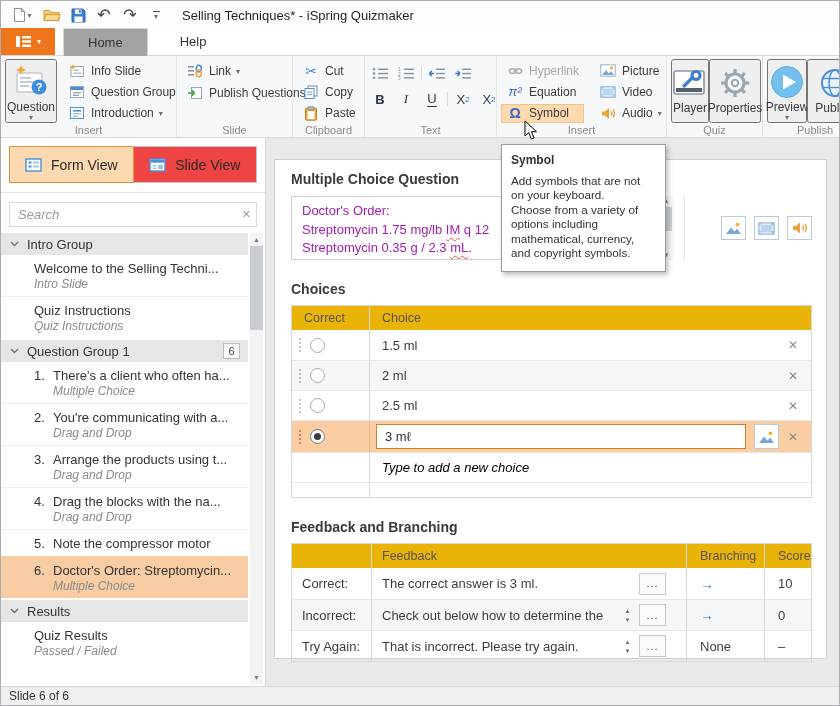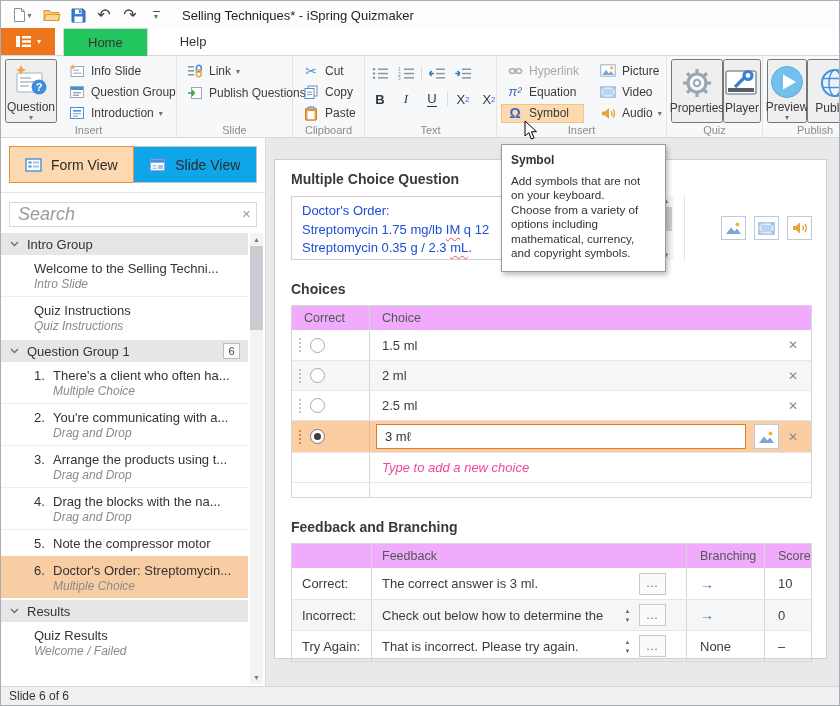--- a/index.html
+++ b/index.html
@@ -16,21 +16,21 @@
   .caret { font-size:8px; color:#707070; line-height:7px; }
   .qat-more { display:flex; flex-direction:column; align-items:center; gap:1px; }
   .qat-more .bar { width:7px; height:1px; background:#555; }
   .title-text { margin-left:14px; font-size:13px; color:#1f1f1f; white-space:nowrap; }
 
   
   .tabrow { height:27px; display:flex; align-items:flex-end; background:#fff; border-bottom:1px solid #d7d7d7; }
   .appmenu { width:54px; height:27px; background:#ee7519; border:none; display:flex; align-items:center; justify-content:center; gap:5px; }
   .appmenu .caret { color:#fff; }
   .tab { height:27px; padding:0 24px; display:flex; align-items:center; font-size:13px; color:#333; margin-left:8px; }
-  .tab.active { background:#22c55e; border:1px solid #d7d7d7; border-bottom:none; margin-bottom:-1px; height:28px; }
+  .tab.active { background:#a3a3a3; border:1px solid #d7d7d7; border-bottom:none; margin-bottom:-1px; height:28px; }
 
   
   .ribbon { height:82px; background:#f7f8fa; border-bottom:1px solid #d7d7d7; display:flex; }
   .rgroup { position:relative; border-right:1px solid #e4e4e4; padding:3px 4px 14px 4px; display:flex; }
   .rgroup-label { position:absolute; bottom:1px; left:0; right:0; text-align:center; font-size:11px; color:#8b8b8b; }
   .rcol { display:flex; flex-direction:column; gap:2px; }
   .rbtn { display:flex; align-items:center; gap:5px; height:20px; padding:0 4px; font-size:12px; color:#3b3b3b; white-space:nowrap; background:transparent; border:1px solid transparent; }
   .rbtn .ic { width:18px; display:flex; justify-content:center; }
   .rbtn.disabled { color:#a8a8a8; }
   .rbtn.hl { background:#fcd9ae; border-color:#f3c488; }
@@ -49,25 +49,25 @@
   .tsep { width:1px; height:14px; background:#dcdcdc; }
 
   
   .tooltip { position:absolute; left:500px; top:143px; width:165px; background:#fff; border:1px solid #9b9b9b; box-shadow:2px 3px 5px rgba(0,0,0,.25); padding:8px 9px 10px 9px; z-index:90; font-size:11.7px; color:#333; line-height:14.5px; }
   .tooltip .tt-title { font-weight:bold; margin-bottom:6px; font-size:12px; }
   .cursor { position:absolute; left:523px; top:119px; z-index:99; }
 
   
   .sidebar { position:absolute; left:0; top:137px; bottom:19px; width:265px; background:#fff; border-right:1px solid #d9d9d9; }
   .viewtoggle { display:flex; padding:8px 8px 9px 8px; gap:0; }
-  .viewbtn { flex:1; height:37px; display:flex; align-items:center; justify-content:center; gap:9px; font-size:14px; color:#2b2b2b; background:#0ea5e9; border:1px solid #c3c3c3; }
+  .viewbtn { flex:1; height:37px; display:flex; align-items:center; justify-content:center; gap:9px; font-size:14px; color:#2b2b2b; background:#ef4444; border:1px solid #c3c3c3; }
   .viewbtn.active { background:#fcd9b0; border-color:#e2913e; }
   .sb-divider { height:1px; background:#e3e3e3; }
   .searchwrap { margin:9px 8px 0 8px; position:relative; }
-  .searchwrap input { width:100%; height:25px; border:1px solid #d9d9d9; padding:0 22px 0 8px; font-size:18px; color:#444; }
+  .searchwrap input { width:100%; height:25px; border:1px solid #d9d9d9; padding:0 22px 0 8px; font-size:13px; color:#444; }
   .searchwrap input::placeholder { font-style:italic; color:#9a9a9a; }
   .search-clear { position:absolute; right:6px; top:6px; font-size:11px; color:#9a9a9a; }
   .tree { position:absolute; top:95px; bottom:0; left:0; width:247px; overflow:hidden; font-size:13px; }
   .tgroup { height:22px; background:#e6e6e6; display:flex; align-items:center; padding-left:9px; gap:8px; color:#333; position:relative; margin-top:2px; }
   .tgroup:first-child { margin-top:0; }
   .badge { position:absolute; right:8px; top:3px; width:17px; height:16px; background:#fcfcfc; border:1px solid #bdbdbd; font-size:11px; color:#444; text-align:center; line-height:14px; }
   .titem { padding:5px 4px 4px 33px; border-top:1px solid #ededed; }
   .tgroup + .titem { border-top:none; }
   .titem .t { color:#333; line-height:17px; white-space:nowrap; display:flex; }
   .titem .n { width:19px; flex:none; }
@@ -77,51 +77,51 @@
   .sb-scroll { position:absolute; top:95px; bottom:2px; right:2px; width:13px; background:#f3f3f3; display:flex; flex-direction:column; align-items:center; }
   .sb-scroll .arr { font-size:7px; color:#7a7a7a; height:13px; line-height:13px; width:100%; text-align:center; }
   .sb-scroll .thumb { width:13px; height:84px; background:#c9cdd1; }
   .sb-scroll .spacer { flex:1; }
 
   
   .main { position:absolute; left:265px; right:0; top:137px; bottom:19px; background:#e9e9e9; }
   .panel { position:absolute; left:8px; top:21px; right:12px; bottom:27px; background:#fff; border:1px solid #cfcfcf; padding:11px 14px 0 16px; }
   .sect-h { font-size:14px; font-weight:bold; color:#3a3a3a; }
   .qrow { display:flex; margin-top:9px; }
-  .qbox { width:366px; height:64px; border:1px solid #cfcfcf; padding:5px 10px; font-size:13px; line-height:18.5px; color:#1d4ed8; white-space:nowrap; overflow:hidden; }
+  .qbox { width:366px; height:64px; border:1px solid #cfcfcf; padding:5px 10px; font-size:13px; line-height:18.5px; color:#a21caf; white-space:nowrap; overflow:hidden; }
   .sp { text-decoration:underline wavy #e05252 1px; text-underline-offset:2.5px; }
   .qscroll { width:15px; height:64px; margin-left:2px; background:#f6f6f6; display:flex; flex-direction:column; align-items:center; }
   .qscroll .arr { font-size:6px; color:#7a7a7a; height:10px; line-height:10px; }
   .qscroll .thumb { width:11px; height:24px; background:#c9cdd1; margin-top:1px; }
   .qscroll .spacer { flex:1; }
   .qdiv { width:1px; background:#e2e2e2; height:64px; margin-left:10px; }
   .qbtns { display:flex; gap:8px; align-items:center; margin-left:auto; }
   .mbtn { width:25px; height:24px; border:1px solid #b9cbdc; background:#fff; display:flex; align-items:center; justify-content:center; padding:0; }
 
   .heading2 { margin-top:21px; }
   .dtable { border:1px solid #d7d7d7; margin-top:8px; font-size:13px; color:#3d3d3d; }
-  .thead { display:flex; height:24px; background:#f0abfc; color:#555; font-size:12.5px; align-items:center; }
+  .thead { display:flex; height:24px; background:#eab308; color:#555; font-size:12.5px; align-items:center; }
   .c1 { width:78px; flex:none; border-right:1px solid #d7d7d7; height:100%; display:flex; align-items:center; }
   .thead .c1 { padding-left:12px; }
   .c2 { flex:1; display:flex; align-items:center; padding-left:12px; height:100%; }
   .crow { display:flex; align-items:center; height:30px; border-top:1px solid #e6e6e6; }
   .crow.alt { background:#f4f6f8; }
   .crow .c1 { gap:9px; padding-left:7px; }
   .dots { display:flex; flex-direction:column; gap:2px; }
   .dots i { width:2px; height:2px; border-radius:50%; background:#a9afb6; }
   .selrow .dots i { background:#c6701f; }
   .radio { width:15px; height:15px; border:1px solid #a9a9a9; border-radius:50%; background:#fff; flex:none; position:relative; }
   .radio.on { border-color:#7a7a7a; }
   .radio.on:after { content:""; position:absolute; left:3px; top:3px; width:7px; height:7px; border-radius:50%; background:#3c3c3c; }
   .del { margin-left:auto; padding-right:13px; color:#8a8a8a; font-size:12px; background:transparent; border:none; }
   .crow.selrow { background:#fbcda2; height:32px; }
   .selrow .c2 { padding-left:6px; padding-right:0; }
   .choice-input { flex:1; height:25px; border:1px solid #dd7b2b; font-size:13px; padding:0 8px; color:#333; font-family:inherit; }
   .pbtn { width:25px; height:25px; border:1px solid #b9cbdc; background:#fff; display:flex; align-items:center; justify-content:center; margin-left:8px; padding:0; }
-  .hintrow .c2 { font-style:italic; color:#ec4899; }
+  .hintrow .c2 { font-style:italic; color:#000000; }
   .emptyrow { height:15px; display:flex; border-top:1px solid #e6e6e6; }
 
   .frow { display:flex; align-items:center; height:31px; border-top:1px solid #e6e6e6; }
   .frow.alt { background:#f4f6f8; }
   .fl { width:80px; flex:none; padding-left:10px; border-right:1px solid #d7d7d7; height:100%; display:flex; align-items:center; }
   .ffb { flex:1; display:flex; align-items:center; padding:0 20px 0 10px; border-right:1px solid #d7d7d7; height:100%; gap:4px; }
   .ffb .txt { flex:1; white-space:nowrap; overflow:hidden; }
   .spin { display:flex; flex-direction:column; gap:3px; width:15px; align-items:center; flex:none; }
   .spin b { font-size:6px; color:#666; line-height:6px; font-weight:normal; }
   .more { width:27px; height:22px; border:1px solid #c9c9c9; background:#fafafa; color:#555; font-size:11px; letter-spacing:1px; line-height:19px; text-align:center; flex:none; }
@@ -430,52 +430,52 @@
               </svg>
             </span>
           <span>Audio</span>
           <span class="caret">▾</span>
         </button>
       </div>
       <div class="rgroup-label">Insert</div>
     </div>
 
     <div class="rgroup" style="width:96px">
+      <button class="rbig" style="width:40px">
+        <span class="ric">
+          <svg width="34" height="30">
+              <rect x="1" y="3" width="30" height="23" rx="2" fill="#fff" stroke="#8a97a5" stroke-width="1.6"></rect>
+              <rect x="3" y="20" width="26" height="4" fill="#55606c"></rect>
+              <g stroke="#3f7fd0" stroke-width="3.2" fill="none">
+                <line x1="10" y1="19" x2="20" y2="9"></line>
+                <circle cx="23" cy="7.5" r="4"></circle>
+              </g>
+            </svg>
+        </span>
+        <span>Player</span>
+      </button>
       <button class="rbig" style="width:52px">
         <span class="ric">
           <svg width="32" height="32" viewBox="0 0 32 32">
               <g stroke="#9aa6b0" stroke-width="3.2">
                 <line x1="16" y1="2" x2="16" y2="8"></line>
                 <line x1="16" y1="24" x2="16" y2="30"></line>
                 <line x1="2" y1="16" x2="8" y2="16"></line>
                 <line x1="24" y1="16" x2="30" y2="16"></line>
                 <line x1="6.1" y1="6.1" x2="10.3" y2="10.3"></line>
                 <line x1="21.7" y1="21.7" x2="25.9" y2="25.9"></line>
                 <line x1="6.1" y1="25.9" x2="10.3" y2="21.7"></line>
                 <line x1="21.7" y1="10.3" x2="25.9" y2="6.1"></line>
               </g>
               <circle cx="16" cy="16" r="9" fill="#f7f8fa" stroke="#9aa6b0" stroke-width="3.2"></circle>
               <circle cx="16" cy="16" r="3.2" fill="none" stroke="#9aa6b0" stroke-width="2"></circle>
             </svg>
         </span>
         <span>Properties</span>
       </button>
-      <button class="rbig" style="width:40px">
-        <span class="ric">
-          <svg width="34" height="30">
-              <rect x="1" y="3" width="30" height="23" rx="2" fill="#fff" stroke="#8a97a5" stroke-width="1.6"></rect>
-              <rect x="3" y="20" width="26" height="4" fill="#55606c"></rect>
-              <g stroke="#3f7fd0" stroke-width="3.2" fill="none">
-                <line x1="10" y1="19" x2="20" y2="9"></line>
-                <circle cx="23" cy="7.5" r="4"></circle>
-              </g>
-            </svg>
-        </span>
-        <span>Player</span>
-      </button>
       <div class="rgroup-label">Quiz</div>
     </div>
 
     <div class="rgroup" style="border-right:none; flex:1;">
       <button class="rbig" style="width:40px">
         <span class="ric">
           <svg width="34" height="34">
               <circle cx="17" cy="17" r="15.5" fill="#73c0ee"></circle>
               <circle cx="17" cy="17" r="15.5" fill="none" stroke="#5aaede"></circle>
               <path d="M13 9.5L26 17l-13 7.5z" fill="#fff"></path>
@@ -593,21 +593,21 @@
         <div class="s">Multiple Choice</div>
       </div>
       <div class="tgroup">
         <svg width="9" height="6">
             <path d="M1 1l3.5 3.5L8 1" stroke="#6e6e6e" stroke-width="1.4" fill="none"></path>
           </svg>
         <span>Results</span>
       </div>
       <div class="titem">
         <div class="t">Quiz Results</div>
-        <div class="s">Welcome / Failed</div>
+        <div class="s">Passed / Failed</div>
       </div>
     </div>
 
     <div class="sb-scroll">
       <span class="arr">▲</span>
       <span class="thumb"></span>
       <span class="spacer"></span>
       <span class="arr">▼</span>
     </div>
   </div>

